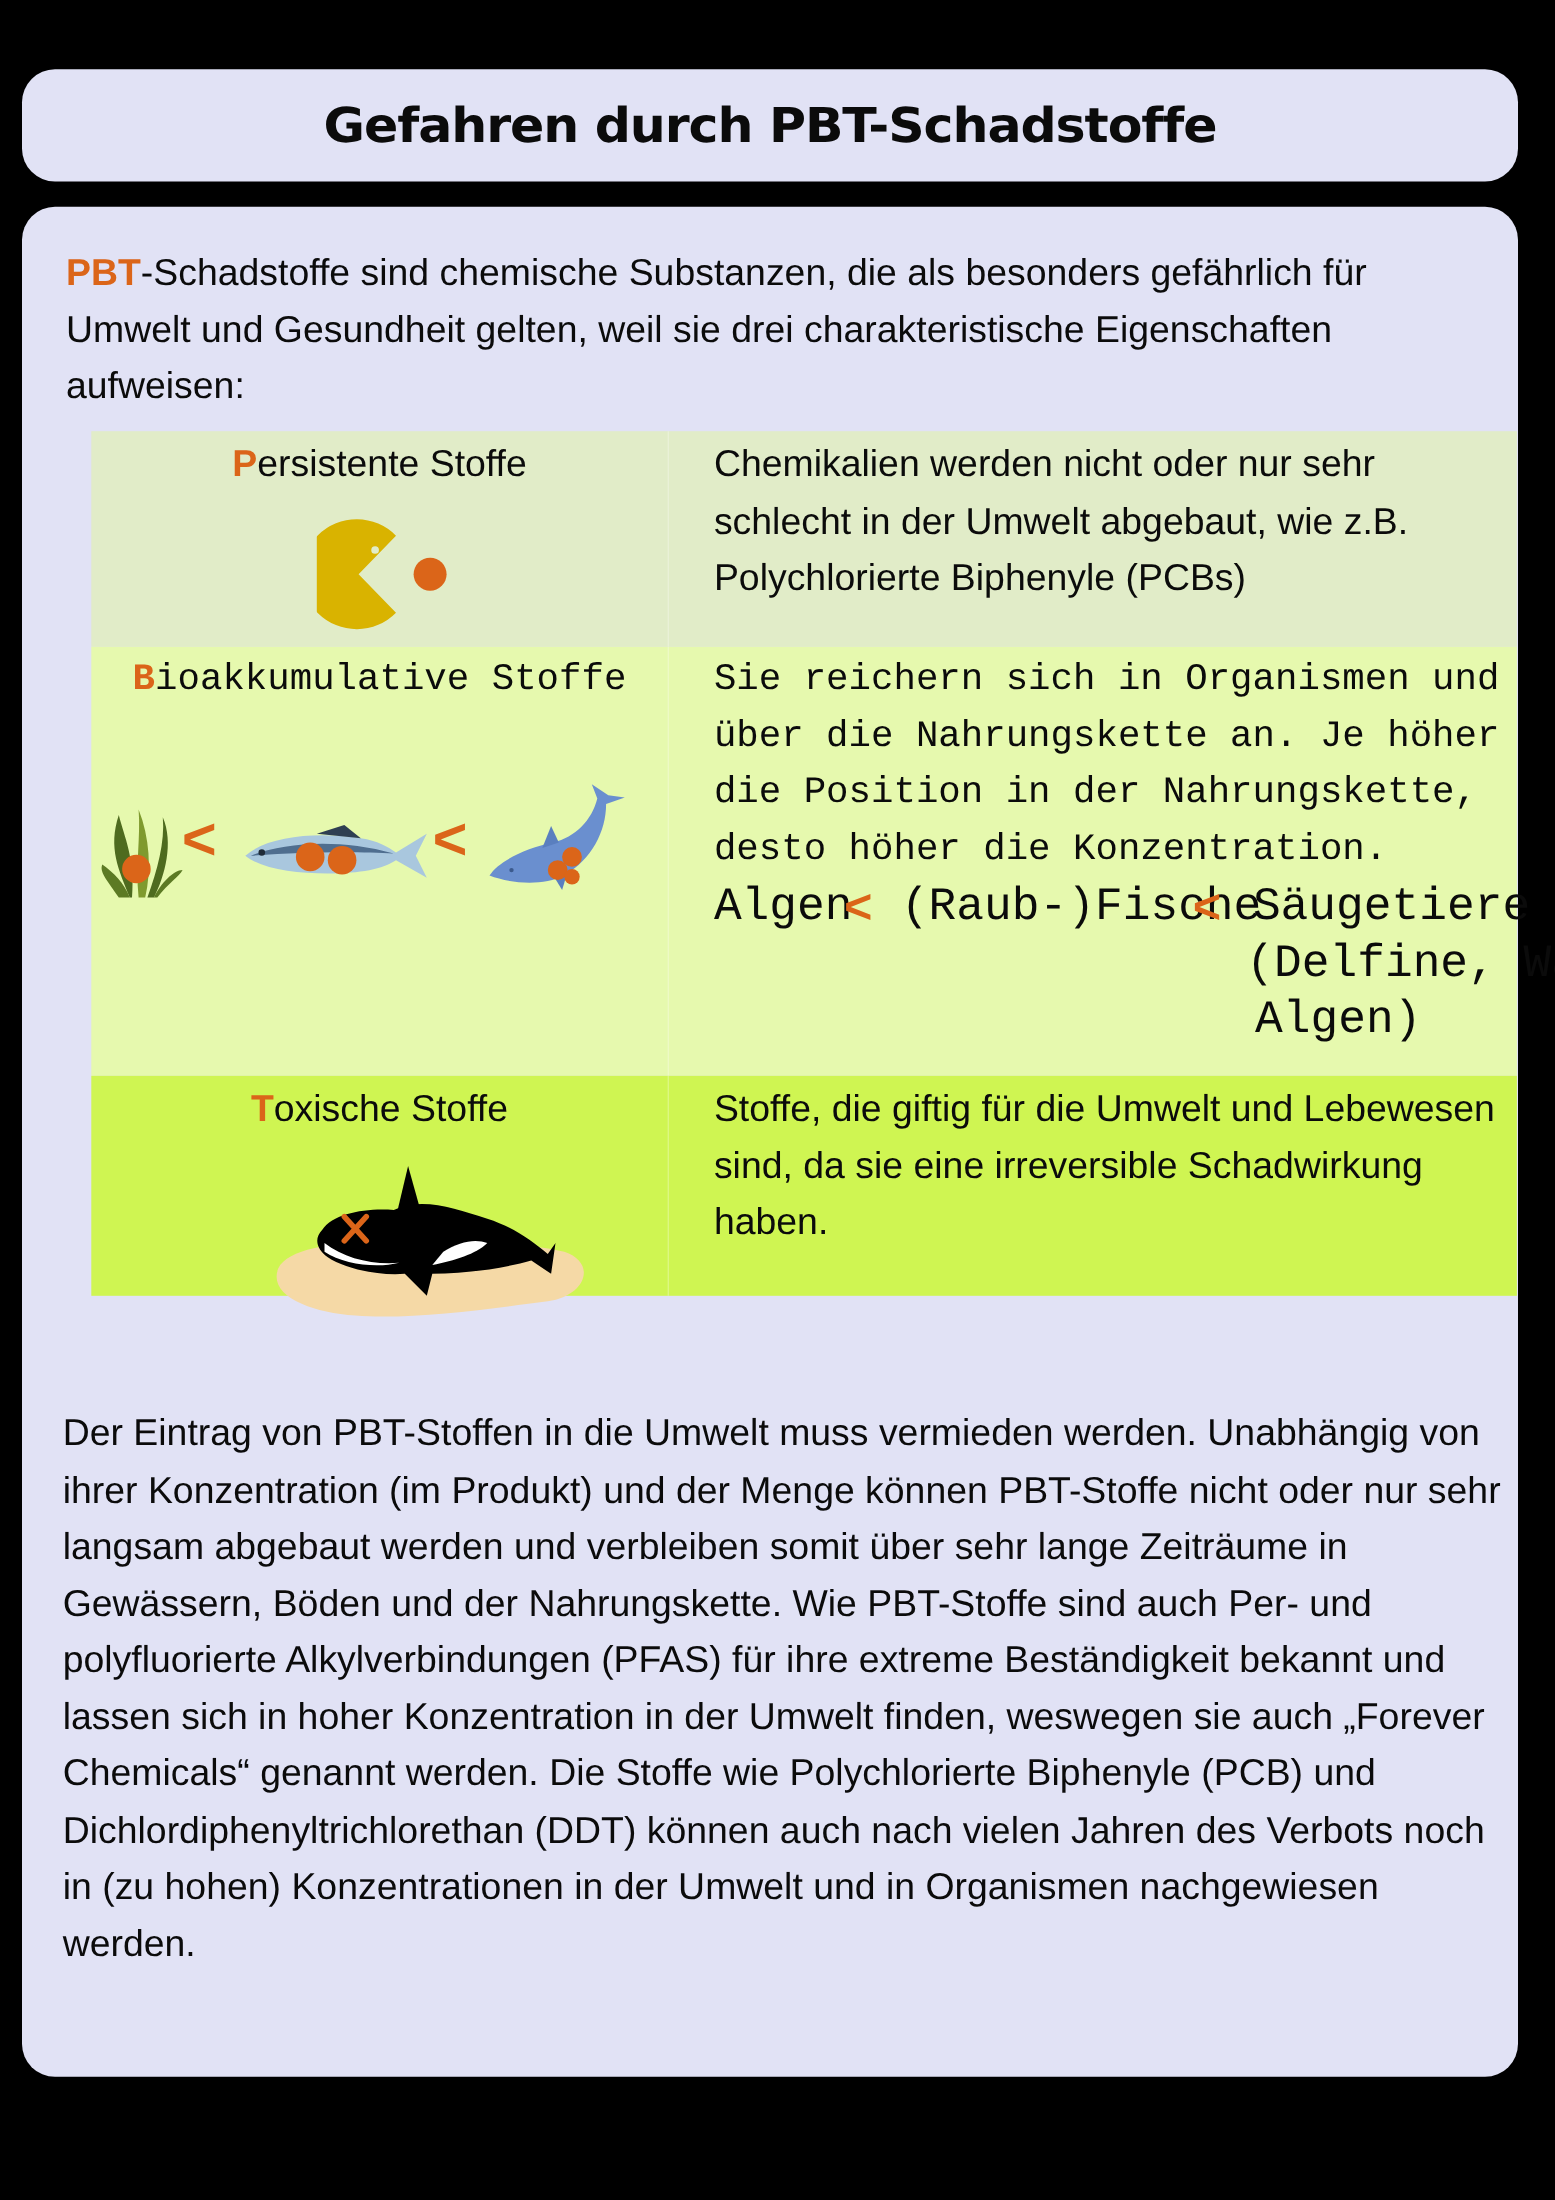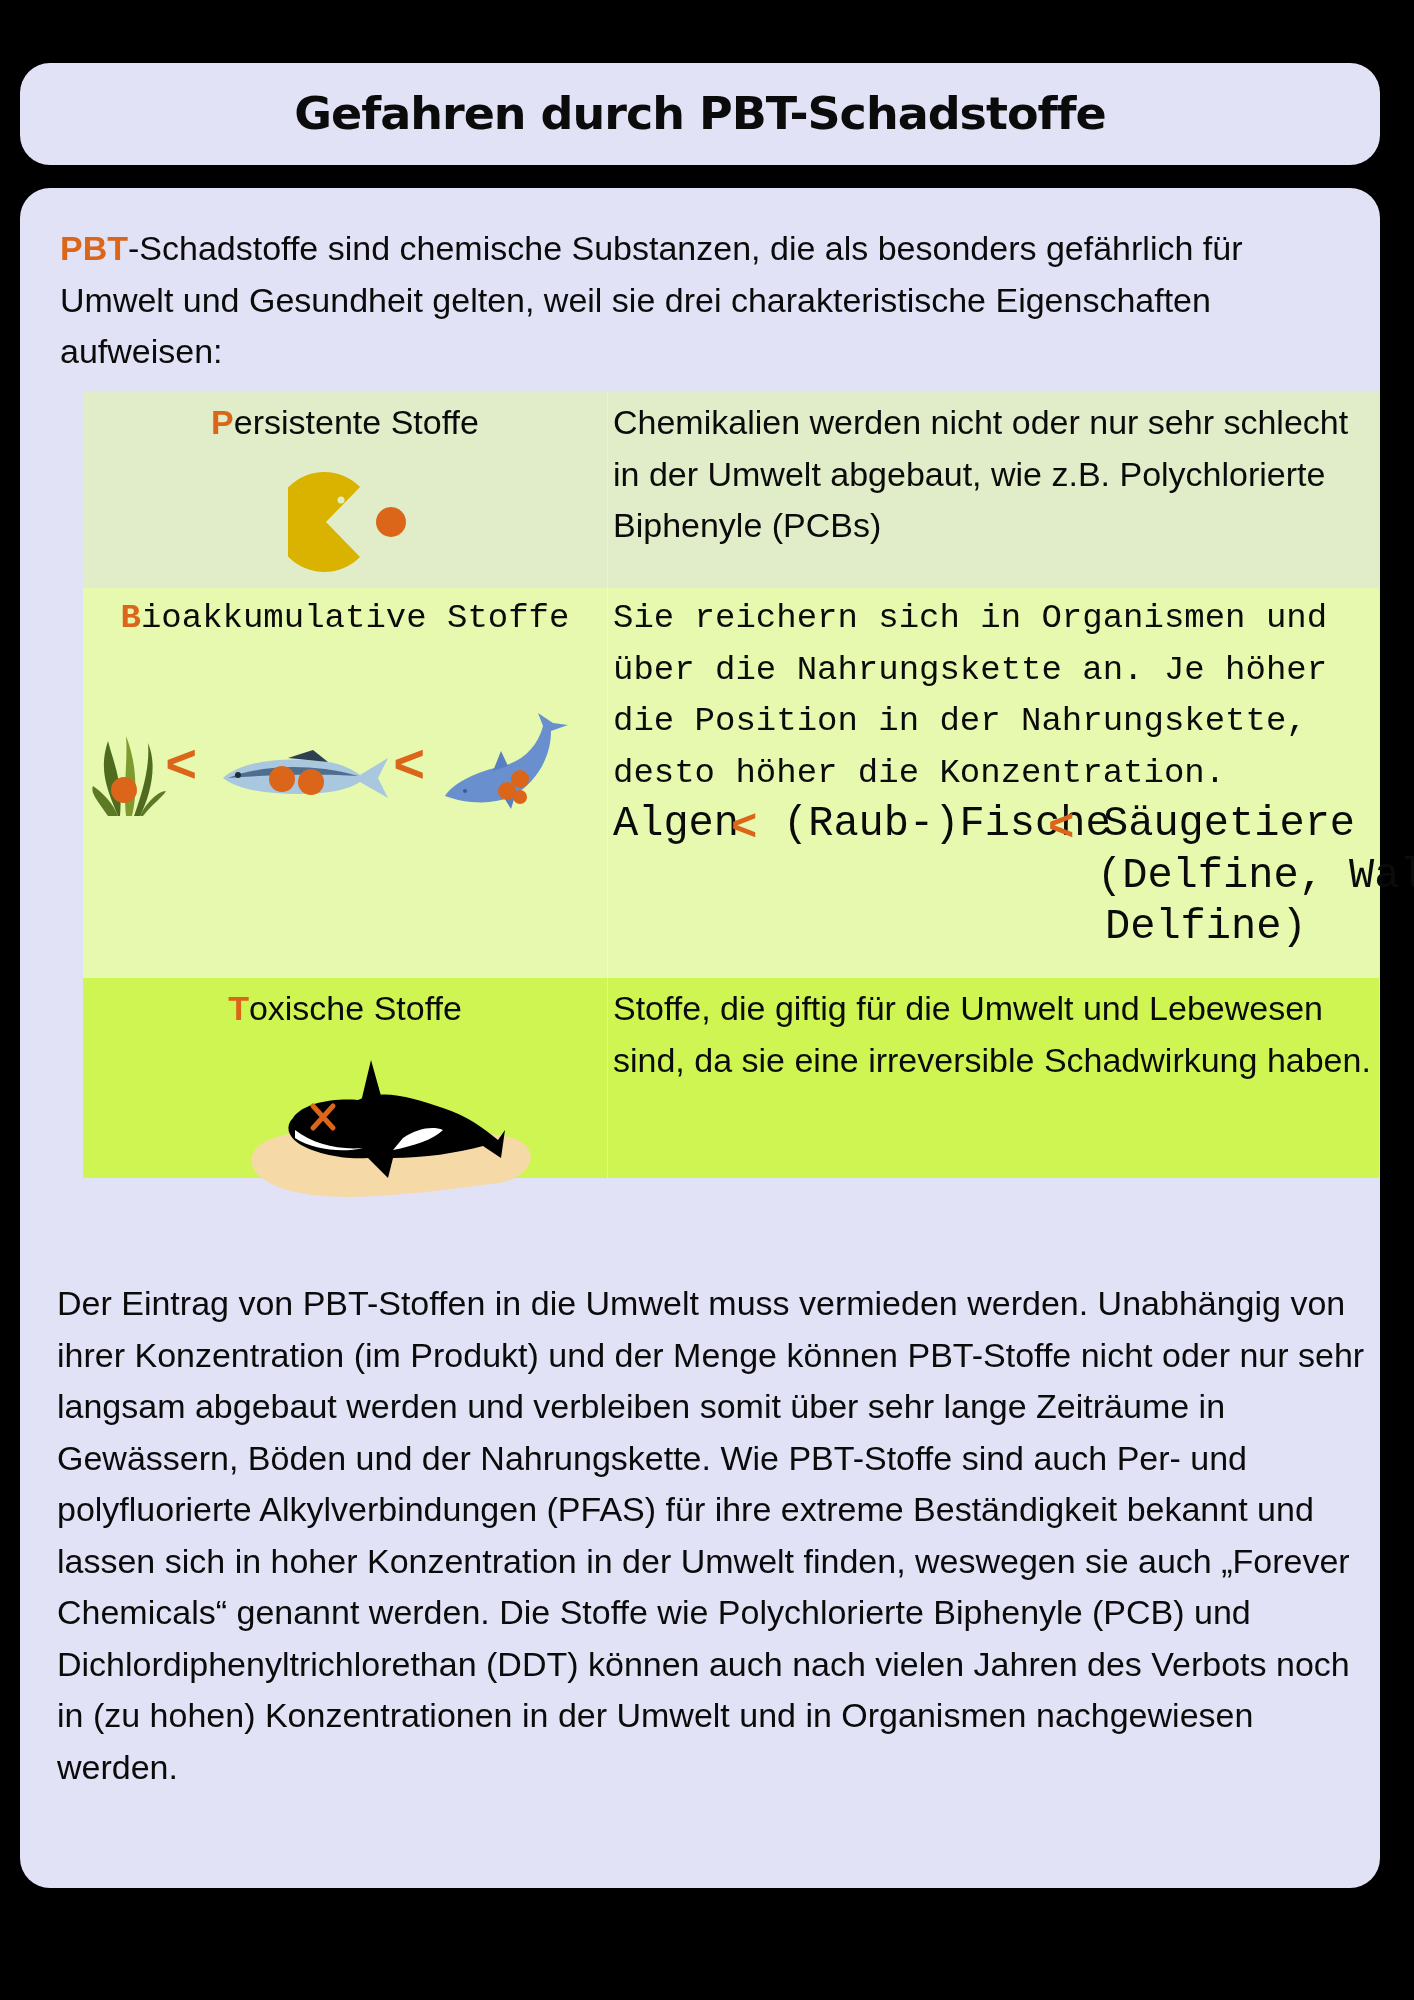--- a/index.html
+++ b/index.html
@@ -33,21 +33,21 @@
     position: absolute; left: 40px; top: 35px; width: 1300px;
     font-size: 34px; line-height: 51.5px;
   }
   .accent { color: #DB6519; font-weight: 700; }
 
   .pbt-table {
     position: absolute; left: 31px; top: 204px; width: 1296px; padding-left: 32px;
   }
   .row { display: flex; position: relative; }
   .row .c1 { width: 524px; position: relative; border-right: 1px solid rgba(255,255,255,0.35); }
-  .row .c2 { flex: 1; position: relative; padding: 5px 0 0 5px; font-size: 34px; line-height: 51.5px; }
+  .row .c2 { flex: 1; position: relative; padding: 5px 0 0 5px; font-size: 34px; line-height: 51.5px; margin-left: 36px; }
   .row-p { background: #E1ECC8; height: 196px; }
   .row-b { background: #E6F9AE; height: 390px; font-family: Liberation Mono, monospace; }
   .row-t { background: #CFF552; height: 200px; }
   .cat-label {
     position: absolute; left: 0; right: 0; top: 5px;
     text-align: center; font-size: 34px; line-height: 51.5px;
   }
   .cat-letter { color: #DB6519; font-weight: 700; }
   .chain-item { position: absolute; font-size: 42px; line-height: 51.5px; white-space: nowrap; }
   .lt { color: #DB6519; font-weight: 700; font-size: 44px; }
@@ -131,21 +131,21 @@
       </div>
       <div class="c2">
         <div>Sie reichern sich in Organismen und über die Nahrungskette an. Je höher die Position in der Nahrungskette, desto höher die Konzentration.</div>
         <div style="position:relative; height:160px;">
           <span class="chain-item" style="left:0; top:0;">Algen</span>
           <span class="chain-item lt" style="left:118px; top:4px;">&lt;</span>
           <span class="chain-item" style="left:170px; top:0;">(Raub-)Fische</span>
           <span class="chain-item lt" style="left:435px; top:4px;">&lt;</span>
           <span class="chain-item" style="left:490px; top:0;">Säugetiere</span>
           <span class="chain-item" style="left:484px; top:51.5px;">(Delfine, Wale,</span>
-          <span class="chain-item" style="left:492px; top:103px;">Delfine)</span>
+          <span class="chain-item" style="left:492px; top:103px;">Algen)</span>
         </div>
       </div>
     </div>
 
     <div class="row row-t">
       <div class="c1">
         <div class="cat-label">
           <span class="cat-letter">T</span><span>oxische Stoffe</span>
         </div>
         <div style="position:absolute; left:160px; top:80px;">

